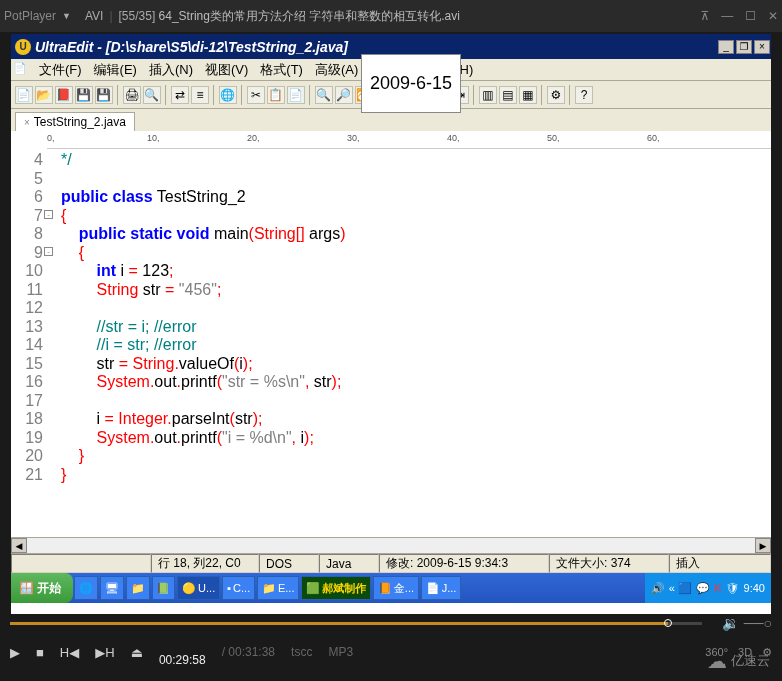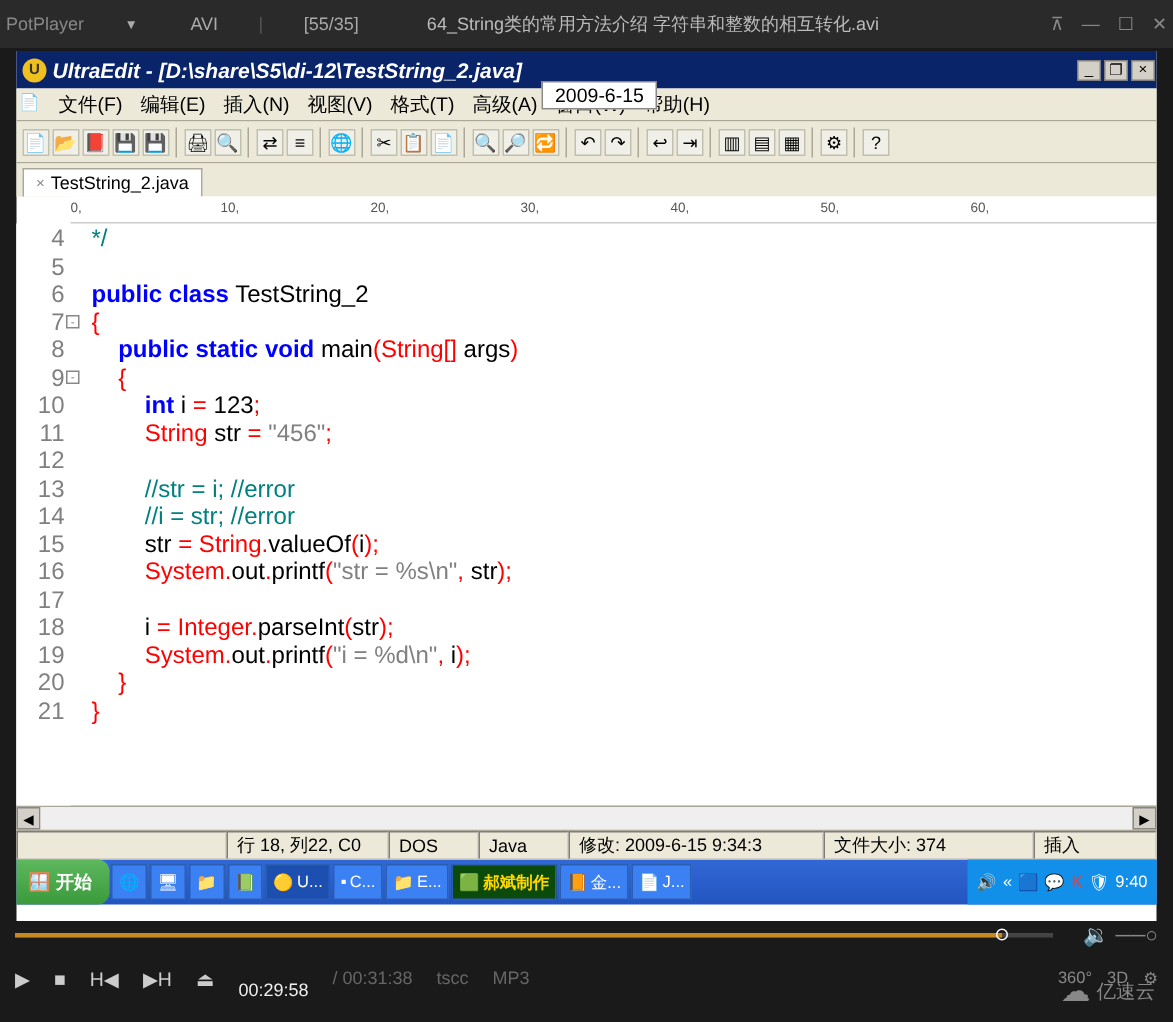--- a/index.html
+++ b/index.html
@@ -1,32 +1,32 @@
 <!DOCTYPE html>
 <html><head>
 <meta charset="utf-8">
 <style>
 *{margin:0;padding:0;box-sizing:border-box;font-family:"Microsoft YaHei",Tahoma,sans-serif;}
 body{background:#1a1a1a;width:782px;height:681px;overflow:hidden;position:relative;}
-.potplayer-titlebar{height:26px;background:#2a2a2a;display:flex;align-items:center;color:#aaa;font-size:12px;padding:16px 4px;gap:21px;}
+.potplayer-titlebar{height:26px;background:#2a2a2a;display:flex;align-items:center;color:#aaa;font-size:12px;padding:16px 4px;}
 .potplayer-titlebar .pp-logo{color:#888;margin-right:6px;}
 .potplayer-titlebar .pp-drop{font-size:9px;margin-right:14px;}
 .potplayer-titlebar .pp-sep{color:#555;margin:0 6px;}
 .potplayer-titlebar .pp-filename{color:#bbb;}
 .potplayer-titlebar .pp-ctrls{margin-left:auto;display:flex;gap:12px;color:#888;}
 .potplayer-titlebar .pp-ctrls span{cursor:pointer;}
 
 .video-frame{position:relative;width:760px;height:580px;margin:2px auto 0;background:#fff;}
 
 .ue-titlebar{height:25px;background:linear-gradient(#0a246a,#0a246a);color:#fff;display:flex;align-items:center;font-weight:bold;font-size:14px;font-style:italic;padding-left:4px;}
 .ue-titlebar .ue-icon{width:16px;height:16px;background:#f0c020;border-radius:8px;margin-right:4px;font-style:normal;font-size:10px;display:flex;align-items:center;justify-content:center;color:#333;}
 .ue-titlebar .ue-wbtns{margin-left:auto;display:flex;}
 .ue-titlebar .ue-wbtns div{width:16px;height:14px;background:#d4d0c8;border:1px solid #808080;margin:0 1px;font-size:10px;color:#000;display:flex;align-items:center;justify-content:center;font-style:normal;font-weight:normal;}
 
-.date-overlay{position:absolute;top:20px;left:350px;background:#fff;border:1px solid #888;padding:1px 8px;font-size:13px;color:#000;z-index:5;}
+.date-overlay{position:absolute;top:20px;left:350px;background:#fff;border:1px solid #888;padding:18px 8px;font-size:18px;color:#000;z-index:5;}
 
 .ue-menubar{height:22px;background:#ece9d8;display:flex;align-items:center;font-size:13px;padding:0 2px;border-bottom:1px solid #aca899;}
 .ue-menubar .mfile-icon{width:16px;height:16px;margin-right:4px;font-size:11px;}
 .ue-menubar .mitem{padding:2px 6px;cursor:pointer;}
 
 .ue-toolbar{height:28px;background:#ece9d8;display:flex;align-items:center;padding:0 4px;gap:2px;border-bottom:1px solid #aca899;}
 .tbtn{width:18px;height:18px;background:#f0f0e8;border:1px solid #c0c0b0;display:flex;align-items:center;justify-content:center;font-size:12px;cursor:pointer;}
 .tsep{width:2px;height:20px;border-left:1px solid #aca899;margin:0 2px;}
 
 .ue-tabs{height:22px;background:#ece9d8;display:flex;align-items:flex-end;padding:0 4px;}
@@ -205,21 +205,21 @@
     <div class="hs-track"></div>
     <div class="hs-btn">▶</div>
   </div>
 
   <div class="ue-status">
     <div class="cell" style="width:140px"></div>
     <div class="cell" style="width:108px">行 18, 列22, C0</div>
     <div class="cell" style="width:60px">DOS</div>
     <div class="cell" style="width:60px">Java</div>
     <div class="cell" style="width:170px">修改: 2009-6-15 9:34:3</div>
-    <div class="cell" style="width:140px">文件大小: 374</div>
+    <div class="cell" style="width:120px">文件大小: 374</div>
     <div class="cell" style="flex:1">插入</div>
   </div>
 
   <div class="winxp-taskbar">
     <div class="start">
       <span>🪟</span>&nbsp;<span>开始</span>
     </div>
     <div class="tb-item">🌐</div>
     <div class="tb-item">🖥</div>
     <div class="tb-item">📁</div>

